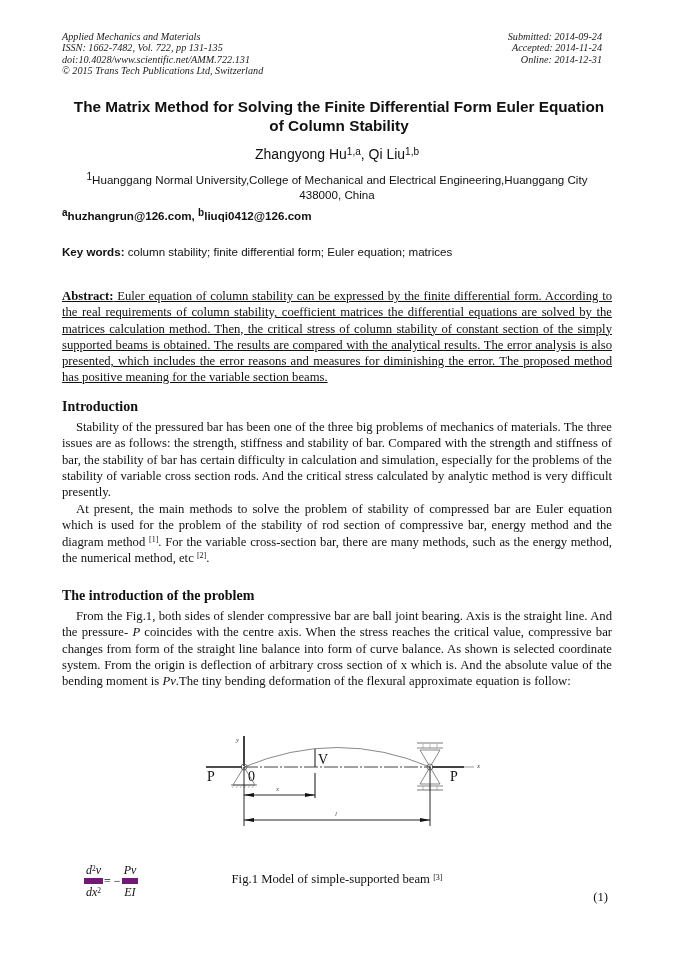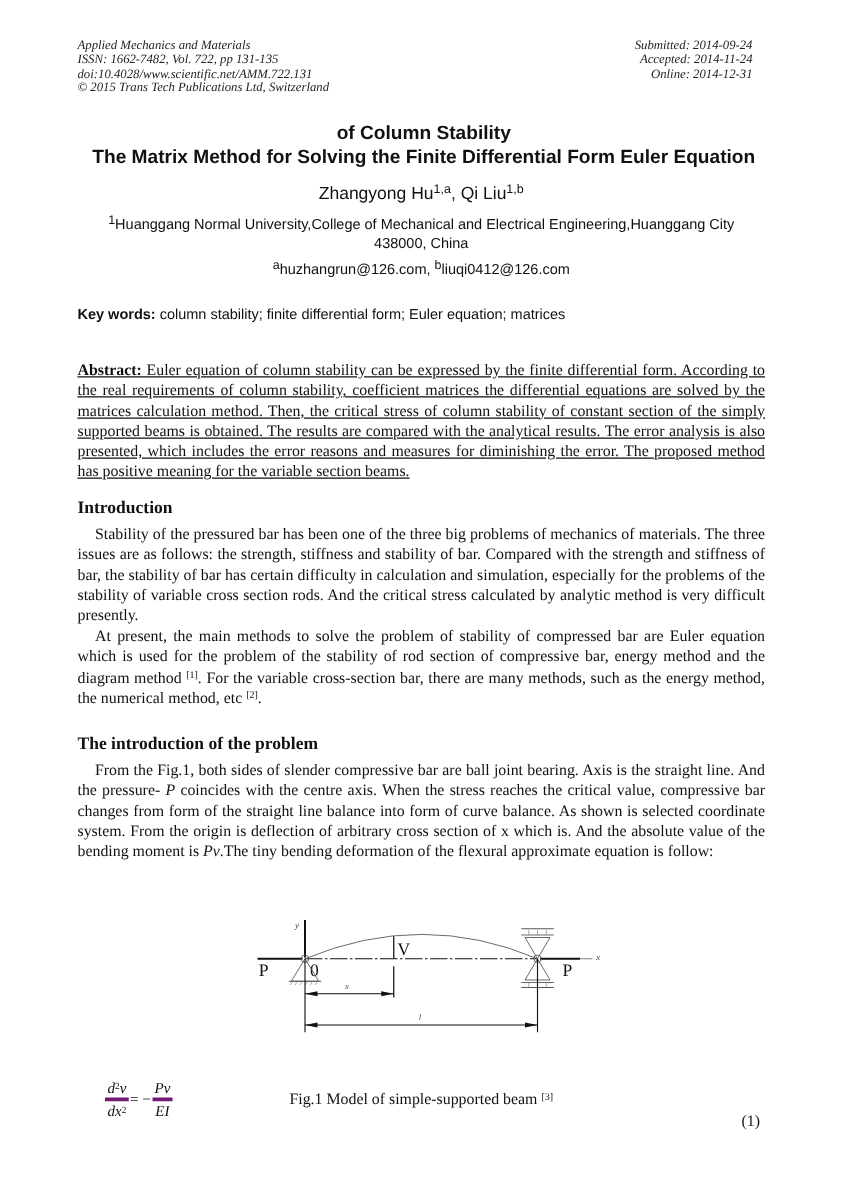--- a/index.html
+++ b/index.html
@@ -6,40 +6,40 @@
   body { width: 678px; height: 959px; position: relative; overflow: hidden; color: #111; }
   .page { position: absolute; left: 0; top: 0; width: 678px; height: 959px; margin-top: 16px; }
 
   .hdr-left { position: absolute; left: 62px; top: 15px; font-family: "Liberation Serif", serif; font-style: italic; font-size: 10.2px; line-height: 11.3px; color: #222; }
   .hdr-right { position: absolute; right: 76px; top: 15px; text-align: right; font-family: "Liberation Serif", serif; font-style: italic; font-size: 10.2px; line-height: 11.3px; color: #222; }
 
   .title { position: absolute; left: 56px; width: 566px; top: 82px; text-align: center; font-family: "Liberation Sans", sans-serif; font-weight: bold; font-size: 15.3px; line-height: 18.5px; color: #111; }
   .authors { position: absolute; left: 62px; width: 550px; top: 130px; text-align: center; font-family: "Liberation Sans", sans-serif; font-size: 14px; line-height: 17px; }
   .authors sup, .affil sup, .emails sup { font-size: 10px; vertical-align: top; position: relative; top: -3px; }
   .affil { position: absolute; left: 62px; width: 550px; top: 157px; text-align: center; font-family: "Liberation Sans", sans-serif; font-size: 11.6px; line-height: 14.5px; }
-  .emails { position: absolute; left: 62px; width: 550px; top: 193px; text-align: center; font-family: "Liberation Sans", sans-serif; font-size: 11.6px; line-height: 14px; }
+  .emails { position: absolute; left: 62px; width: 550px; top: 193px; font-family: "Liberation Sans", sans-serif; font-size: 11.6px; line-height: 14px; font-weight: bold; }
 
   .keywords { position: absolute; left: 62px; width: 550px; top: 229px; font-family: "Liberation Sans", sans-serif; font-size: 11.6px; line-height: 14px; }
   .keywords b { font-weight: bold; }
 
   .para { position: absolute; left: 62px; width: 550px; font-family: "Liberation Serif", serif; font-size: 12.7px; line-height: 16.3px; text-align: justify; }
   .para.indent { text-indent: 14px; }
   .para b { font-weight: bold; }
   .para sup { font-size: 8px; vertical-align: top; position: relative; top: -2px; }
   .para i { font-style: italic; }
 
   .heading { position: absolute; left: 62px; font-family: "Liberation Serif", serif; font-weight: bold; font-size: 14px; line-height: 15px; }
 
   .figure { position: absolute; left: 198px; top: 712px; width: 290px; height: 98px; }
   .caption { position: absolute; left: 62px; width: 550px; top: 856px; text-align: center; font-family: "Liberation Serif", serif; font-size: 12.7px; line-height: 15px; }
   .caption sup { font-size: 8px; vertical-align: top; position: relative; top: -2px; }
 
   .equation { position: absolute; left: 84px; top: 847px; font-family: "Liberation Serif", serif; font-style: italic; font-size: 12px; }
   .frac { display: inline-block; vertical-align: middle; text-align: center; }
-  .frac .num { display: block; padding: 0 2px 1px 2px; border-bottom: 3px solid #701a75; line-height: 14px; text-align: center; }
+  .frac .num { display: block; padding: 0 2px 1px 2px; border-bottom: 6px solid #701a75; line-height: 14px; text-align: center; }
   .frac .den { display: block; padding: 1px 2px 0 2px; line-height: 14px; }
   .frac sup { font-size: 7.5px; font-style: normal; vertical-align: top; position: relative; top: -1px; }
   .eq-op { display: inline-block; vertical-align: middle; font-style: normal; margin: 0 1px; }
   .eq-number { position: absolute; right: 70px; top: 874px; font-family: "Liberation Serif", serif; font-size: 12.7px; }
 </style>
 </head>
 <body>
 
 <div class="page">
 
@@ -50,22 +50,22 @@
     <div>© 2015 Trans Tech Publications Ltd, Switzerland</div>
   </div>
 
   <div class="hdr-right">
     <div>Submitted: 2014-09-24</div>
     <div>Accepted: 2014-11-24</div>
     <div>Online: 2014-12-31</div>
   </div>
 
   <div class="title">
+    <div>The Matrix Method for Solving the Finite Differential Form Euler Equation</div>
     <div>of Column Stability</div>
-    <div>The Matrix Method for Solving the Finite Differential Form Euler Equation</div>
   </div>
 
   <div class="authors">
     <span>Zhangyong Hu</span><sup>1,a</sup><span>, </span><span>Qi Liu</span><sup>1,b</sup>
   </div>
 
   <div class="affil">
     <div><sup>1</sup><span>Huanggang Normal University,College of Mechanical and Electrical Engineering,Huanggang City</span></div>
     <div>438000, China</div>
   </div>

